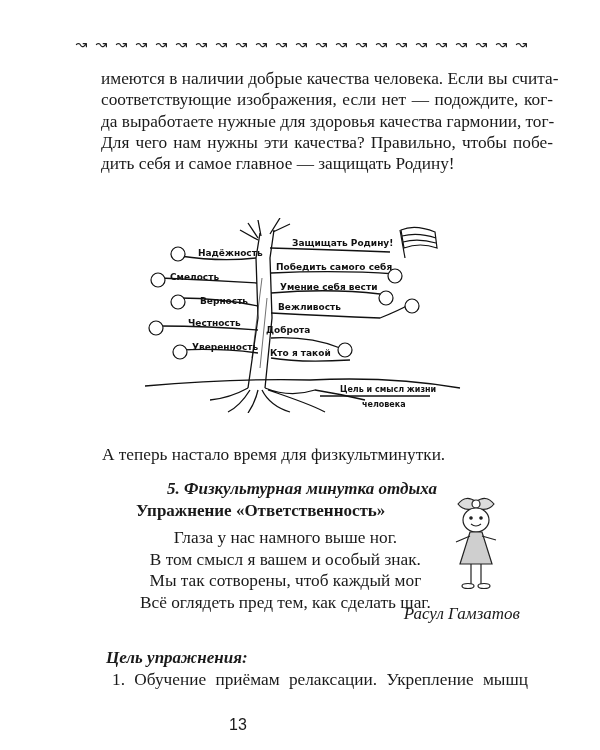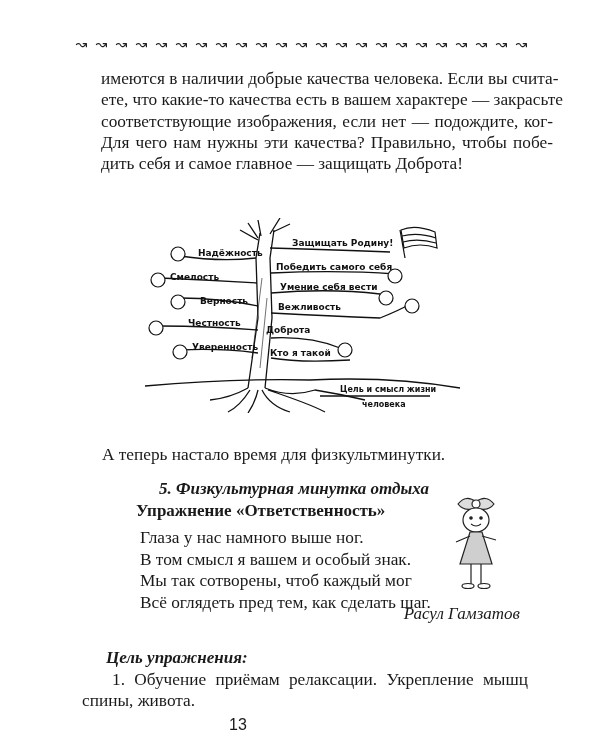--- a/index.html
+++ b/index.html
@@ -9,45 +9,45 @@
               font-family:"DejaVu Sans", sans-serif; font-size:14px; letter-spacing:1px;
               color:#222; white-space:nowrap; overflow:hidden; }
   .para { position:absolute; left:76px; width:452px; font-size:17.3px; line-height:21.3px;
           text-align:justify;margin-left:25px; }
   .para .line { display:block; text-align:justify; text-align-last:justify; white-space:nowrap; }
   .para .line.last { text-align-last:left; }
   .ital { font-style:italic; }
   .tree { position:absolute; left:140px; top:218px; width:340px; height:195px; }
   .tree-label { font-family:"DejaVu Sans", sans-serif; font-size:9px; font-weight:bold; fill:#111; }
   .plain { position:absolute; font-size:17.3px; line-height:21px; }
-  .heading-italic { position:absolute; left:0; width:588px; text-align:center; top:479px;
+  .heading-italic { position:absolute; left:8px; width:588px; text-align:center; top:479px;
                     font-size:17px; font-weight:bold; font-style:italic; }
   .exercise-title { position:absolute; left:136px; top:501px; font-size:17px; font-weight:bold; }
   .poem { position:absolute; left:140px; top:527px; font-size:17.3px; line-height:21.5px; }
-  .poem div { white-space:nowrap; }
+  .poem div { white-space:nowrap;text-align:center; }
   .author { position:absolute; right:80px; top:604px; font-size:17px; font-style:italic; }
   .goal-title { position:absolute; left:106px; top:648px; font-size:17px; font-weight:bold; font-style:italic; }
   .goal-text { position:absolute; left:76px; top:669px; width:452px; font-size:17.3px; line-height:21px; }
   .goal-text .line { display:block; white-space:nowrap;margin-left:6px; }
   .goal-text .first { text-indent:30px; text-align:justify; text-align-last:justify; }
   .page-number { position:absolute; left:0; width:476px; top:716px; text-align:center;
                  font-family:"Liberation Sans", sans-serif; font-size:16px; }
   .girl { position:absolute; left:436px; top:494px; width:80px; height:100px; }
 </style>
 </head>
 <body>
 
 <div class="ornament" id="ornament"><span style="display:inline-block;width:20px;text-align:center;">↝</span><span style="display:inline-block;width:20px;text-align:center;">↝</span><span style="display:inline-block;width:20px;text-align:center;">↝</span><span style="display:inline-block;width:20px;text-align:center;">↝</span><span style="display:inline-block;width:20px;text-align:center;">↝</span><span style="display:inline-block;width:20px;text-align:center;">↝</span><span style="display:inline-block;width:20px;text-align:center;">↝</span><span style="display:inline-block;width:20px;text-align:center;">↝</span><span style="display:inline-block;width:20px;text-align:center;">↝</span><span style="display:inline-block;width:20px;text-align:center;">↝</span><span style="display:inline-block;width:20px;text-align:center;">↝</span><span style="display:inline-block;width:20px;text-align:center;">↝</span><span style="display:inline-block;width:20px;text-align:center;">↝</span><span style="display:inline-block;width:20px;text-align:center;">↝</span><span style="display:inline-block;width:20px;text-align:center;">↝</span><span style="display:inline-block;width:20px;text-align:center;">↝</span><span style="display:inline-block;width:20px;text-align:center;">↝</span><span style="display:inline-block;width:20px;text-align:center;">↝</span><span style="display:inline-block;width:20px;text-align:center;">↝</span><span style="display:inline-block;width:20px;text-align:center;">↝</span><span style="display:inline-block;width:20px;text-align:center;">↝</span><span style="display:inline-block;width:20px;text-align:center;">↝</span><span style="display:inline-block;width:20px;text-align:center;">↝</span></div>
 
 <div class="para" style="top:68px;">
   <span class="line">имеются в наличии добрые качества человека. Если вы счита-</span>
-  <span class="line">ете, что какие-то качества есть в вашем характере — закрасьте</span>
   <span class="line">соответствующие изображения, если нет — подождите, ког-</span>
+  <span class="line">да выработаете нужные для здоровья качества гармонии, тог-</span>
   <span class="line">Для чего нам нужны эти качества? Правильно, чтобы побе-</span>
-  <span class="line last">дить себя и самое главное — защищать Доброта!</span>
+  <span class="line last">дить себя и самое главное — защищать Родину!</span>
 </div>
 
 <svg class="tree" viewBox="0 0 340 195">
   <g stroke="#111" stroke-width="1.3" fill="none">
 
     <path d="M5 168 Q100 160 170 162 Q250 158 320 170"></path>
 
     <path d="M108 170 L118 100 L116 40 L120 15"></path>
     <path d="M125 170 L132 100 L130 40 L134 12"></path>
     <path d="M112 140 L122 60 M120 150 L127 80" stroke-width="0.6"></path>
@@ -130,16 +130,15 @@
     <ellipse cx="32" cy="92" rx="6" ry="2.5"></ellipse>
     <ellipse cx="48" cy="92" rx="6" ry="2.5"></ellipse>
   </g>
 </svg>
 
 <div class="author">Расул Гамзатов</div>
 
 <div class="goal-title">Цель упражнения:</div>
 <div class="goal-text">
   <span class="line first">1. Обучение приёмам релаксации. Укрепление мышц</span>
-  <span class="line">спины, живота.</span>
 </div>
 
 <div class="page-number">13</div>
 
 </body></html>

